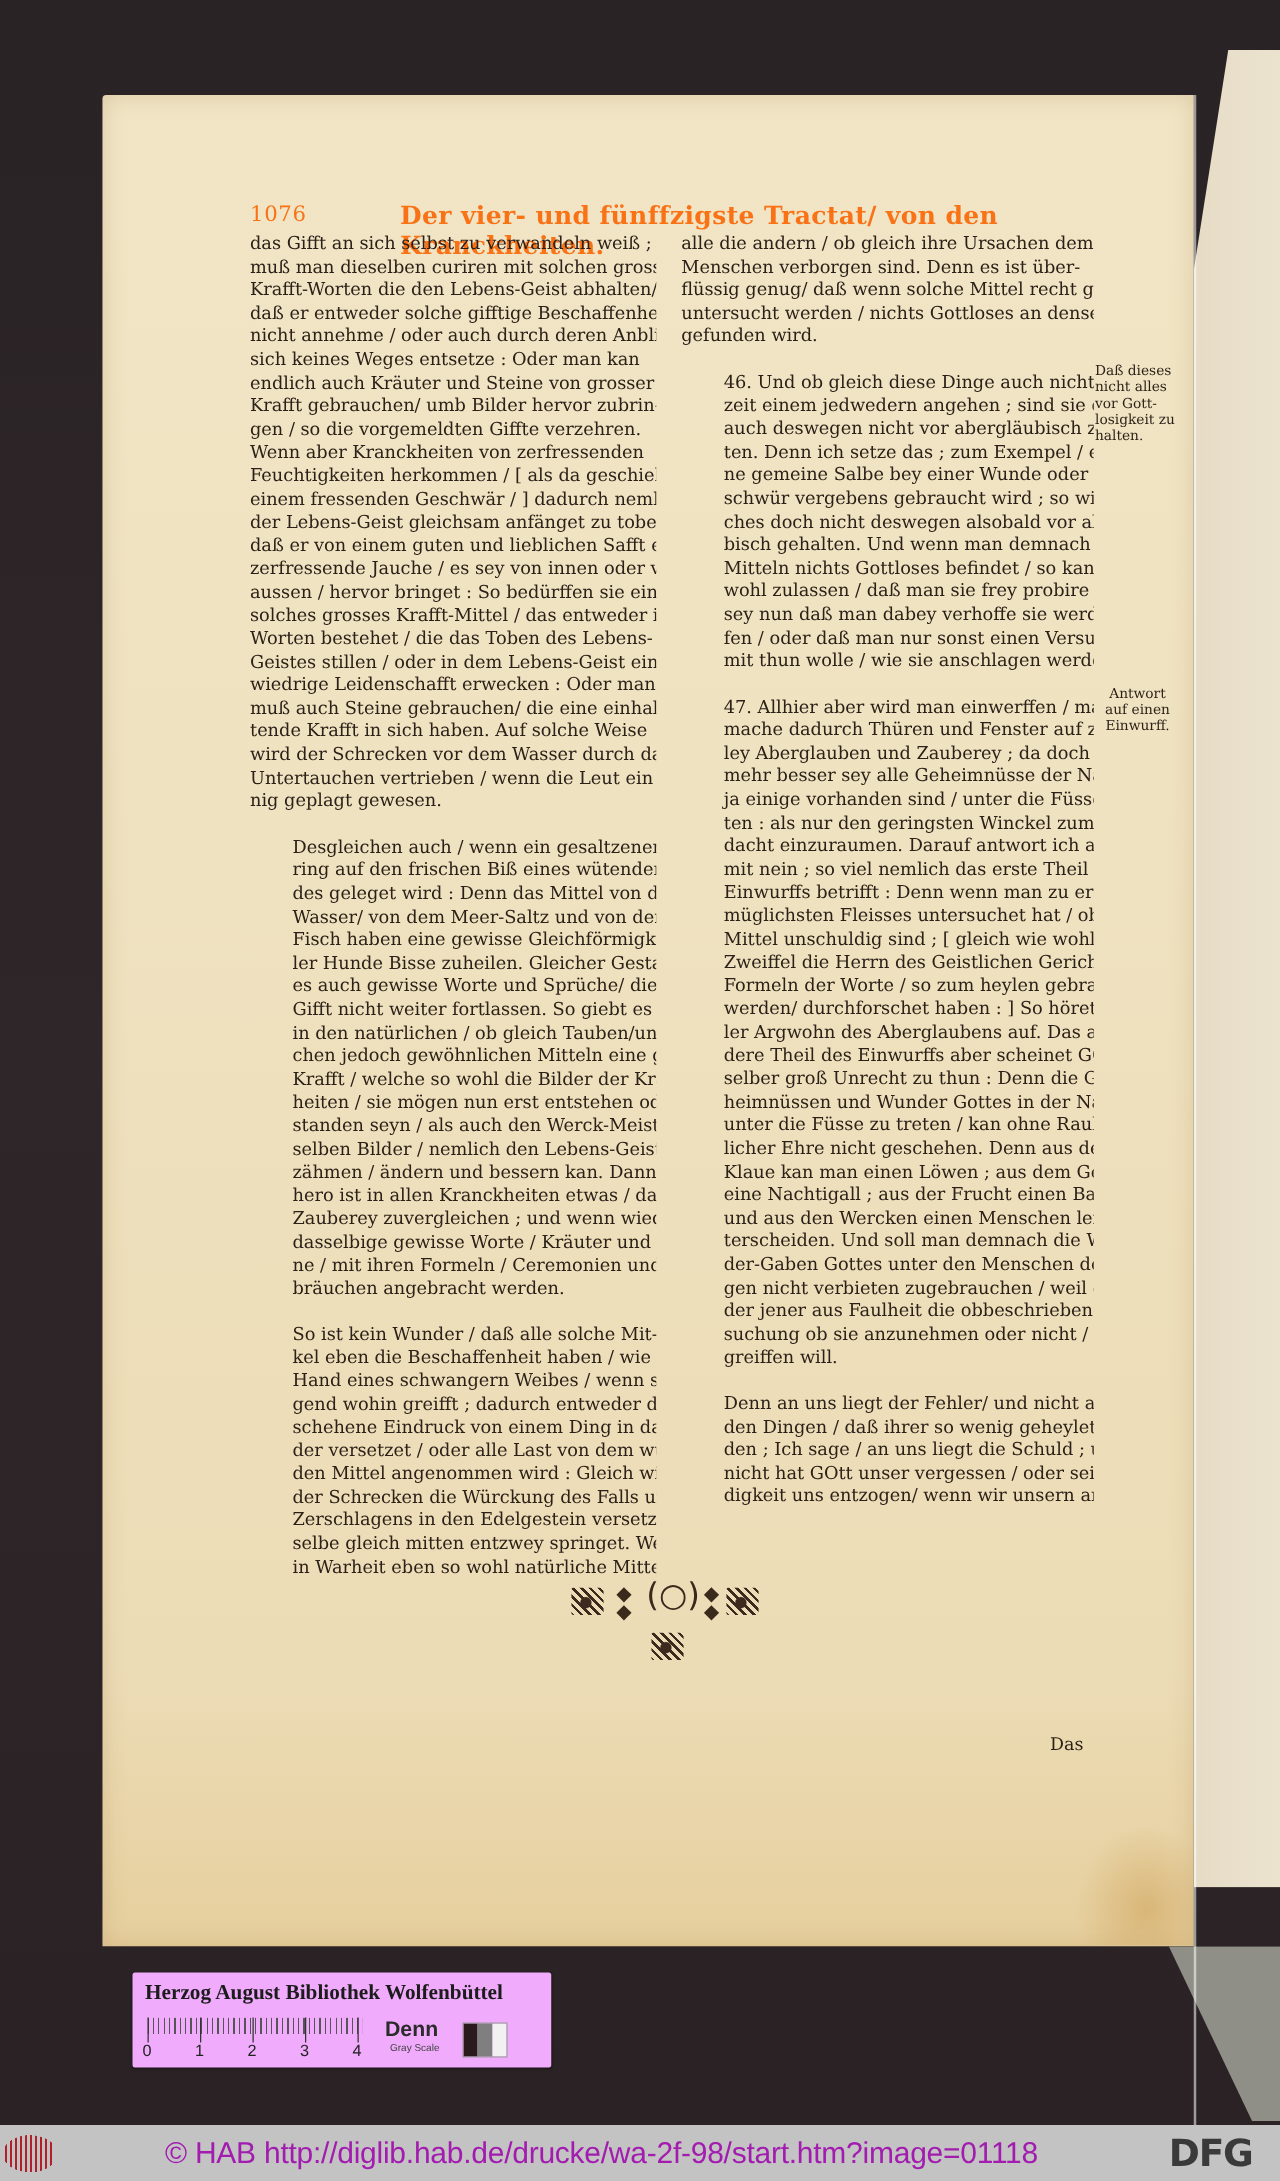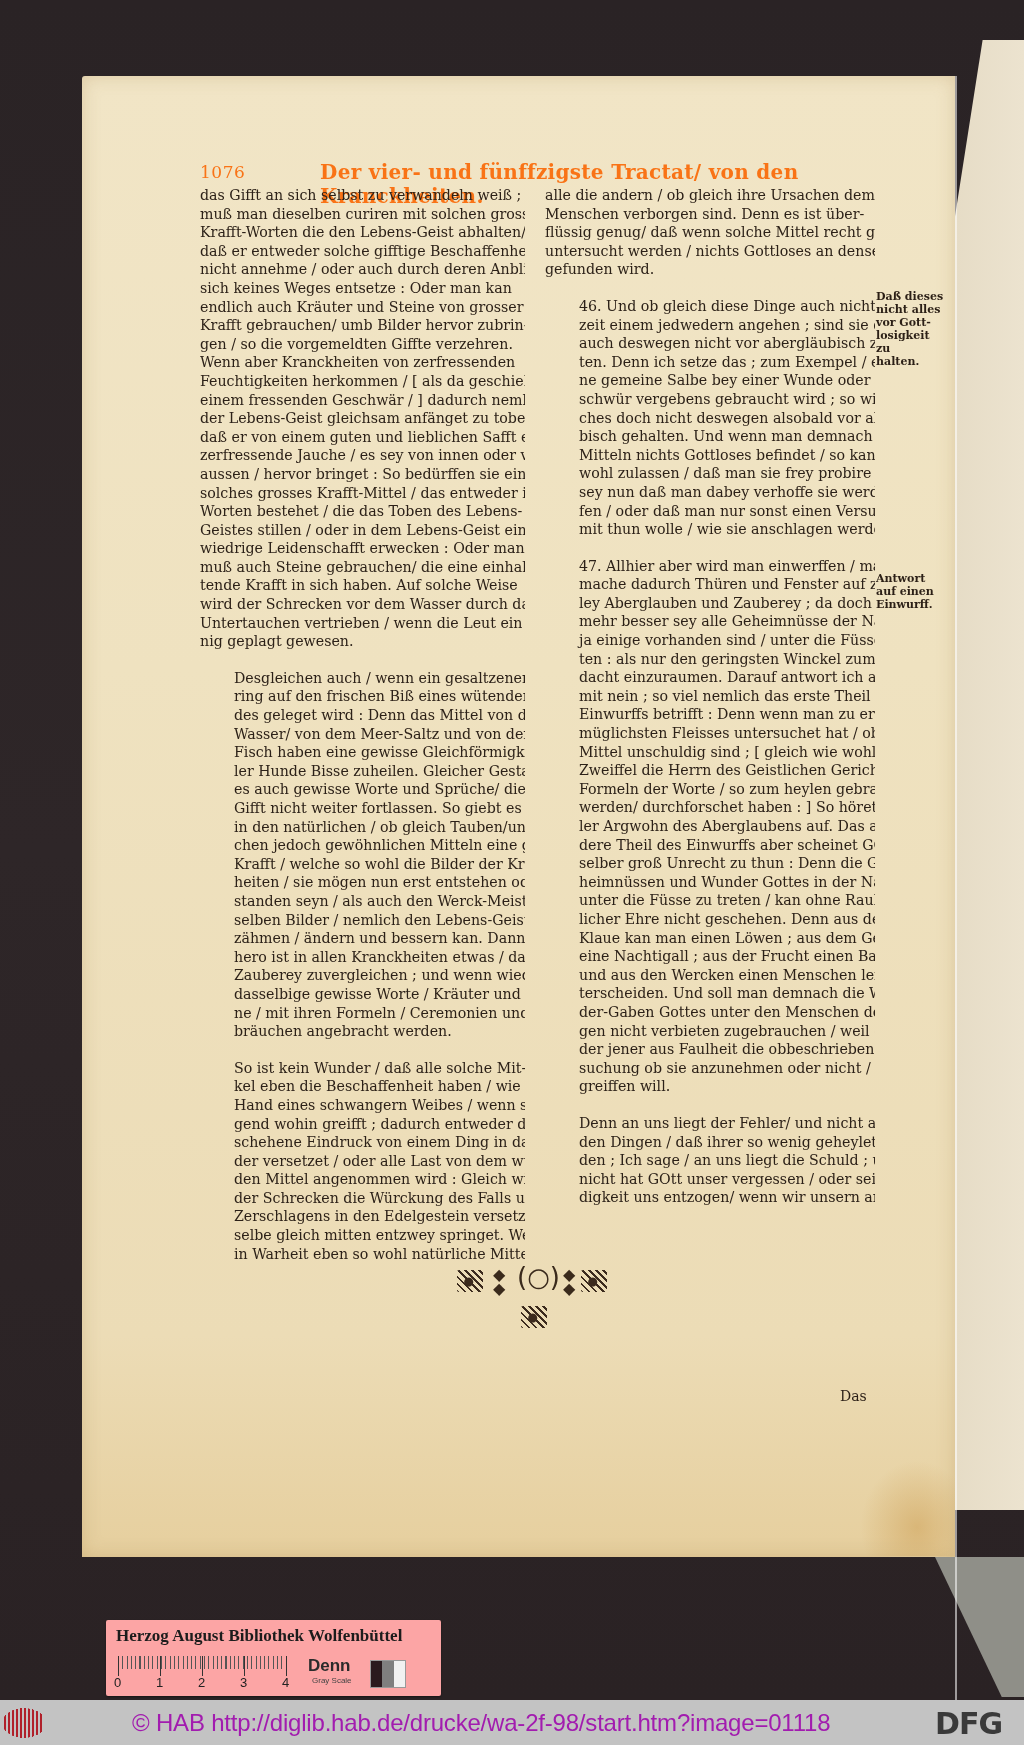--- a/index.html
+++ b/index.html
@@ -53,43 +53,42 @@
       text-align: justify;
     }
     .col-left { left: 200px; width: 325px; }
     .col-right { left: 545px; width: 330px; }
     .col p { margin: 0; text-indent: 0; }
     .col p.indent { text-indent: 34px; }
     .col p.gap { margin-top: 18px; }
     .col p.center-tail { text-align: center; }
     .line { display: block; white-space: nowrap; overflow: hidden; text-overflow: clip; }
     .marginal {
-      position: absolute; color: #2b1f16; font-size: 11px; line-height: 13px; font-weight: bold;
+      position: absolute; color: #2b1f16; font-size: 11px; line-height: 13px; font-weight: normal;
       width: 68px;
     }
     .ornament {
       position: absolute; left: 445px; top: 1262px; width: 180px; height: 80px;
       color: #3a2a1c;
     }
     .orn-block {
       position: absolute; width: 26px; height: 22px;
       background: radial-gradient(circle at 45% 55%, #3b2a1d 0 4px, transparent 5px),
                   repeating-linear-gradient(45deg, #3b2a1d 0 2px, transparent 2px 5px);
       border-radius: 2px;
     }
     .orn-center { position: absolute; left: 72px; top: 0; font-size: 26px; font-family: "DejaVu Sans", sans-serif; }
     .orn-dots { position: absolute; top: 6px; font-size: 16px; line-height: 14px; }
     .catchword {
       position: absolute; left: 840px; top: 1388px; font-size: 14px; font-weight: normal; color: #2b1f16;
     }
     .library-card {
       position: absolute; left: 106px; top: 1578px; width: 335px; height: 76px;
-      background: #fca5a5; border-radius: 2px;
+      background: #f0abfc; border-radius: 2px;
       box-shadow: 0 1px 2px rgba(0,0,0,0.4);
-      margin-top: 42px;
     }
     .library-name {
       position: absolute; left: 10px; top: 6px; width: 320px;
       font-family: "Liberation Serif", serif; font-weight: bold; font-size: 17px; color: #1c1c1c;
       white-space: nowrap;
     }
     .ruler {
       position: absolute; left: 12px; top: 36px; width: 172px; height: 22px;
       background: repeating-linear-gradient(90deg, #555 0 1px, transparent 1px 4.3px);
       -webkit-mask: linear-gradient(#000 0 60%, transparent 60%);
@@ -278,21 +277,21 @@
     </p>
   </div>
 
 <div class="marginal" style="left:876px; top:290px;" id="marg-0">
     <div>Daß dieses</div>
     <div>nicht alles</div>
     <div>vor Gott-</div>
     <div>losigkeit zu</div>
     <div>halten.</div>
   </div>
-<div class="marginal" style="left:876px; top:572px;" id="marg-1">
+<div class="marginal" style="left:876px; top:548px;text-align:center;" id="marg-1">
     <div>Antwort</div>
     <div>auf einen</div>
     <div>Einwurff.</div>
   </div>
 
 <div class="ornament">
   <div class="orn-block" style="left:12px; top:8px;"></div>
   <div class="orn-dots" style="left:48px;">◆<br>◆</div>
   <div class="orn-center">(○)</div>
   <div class="orn-dots" style="left:118px;">◆<br>◆</div>

